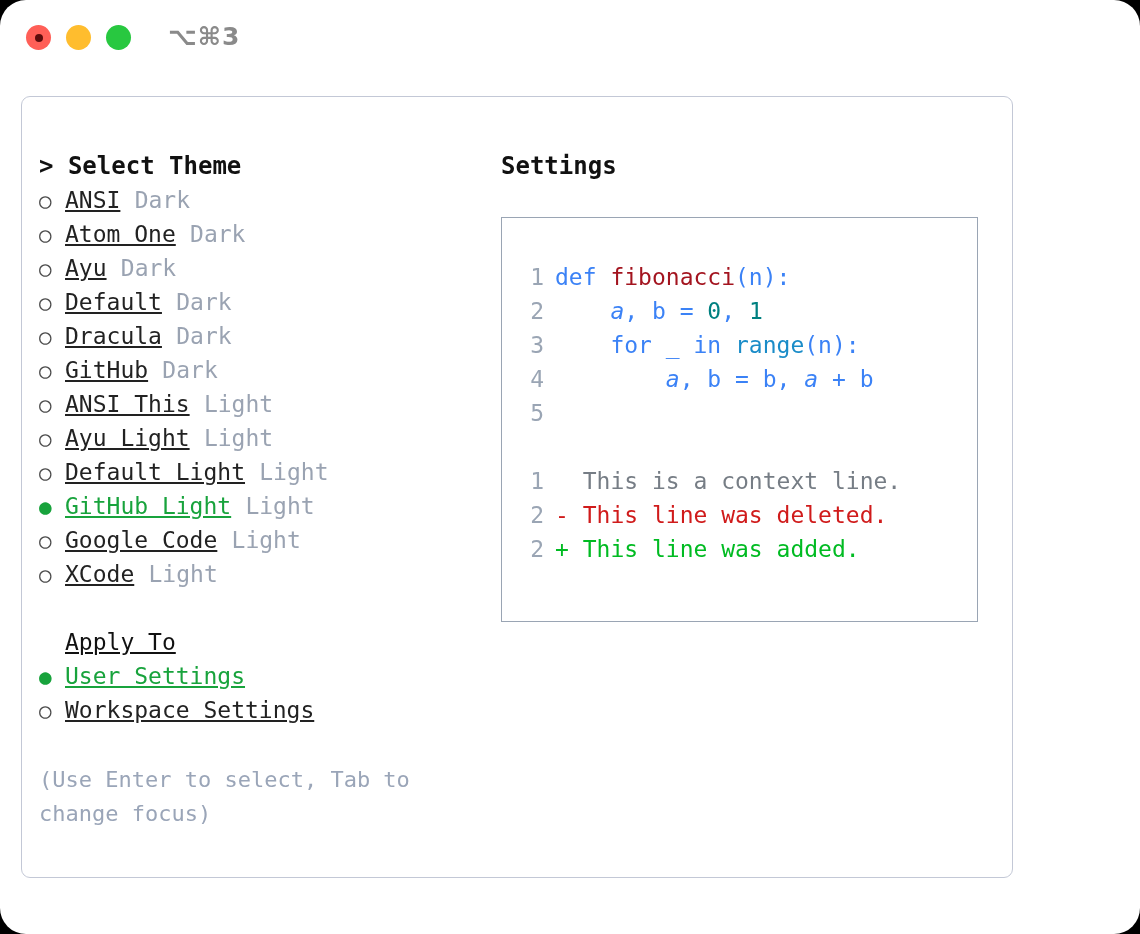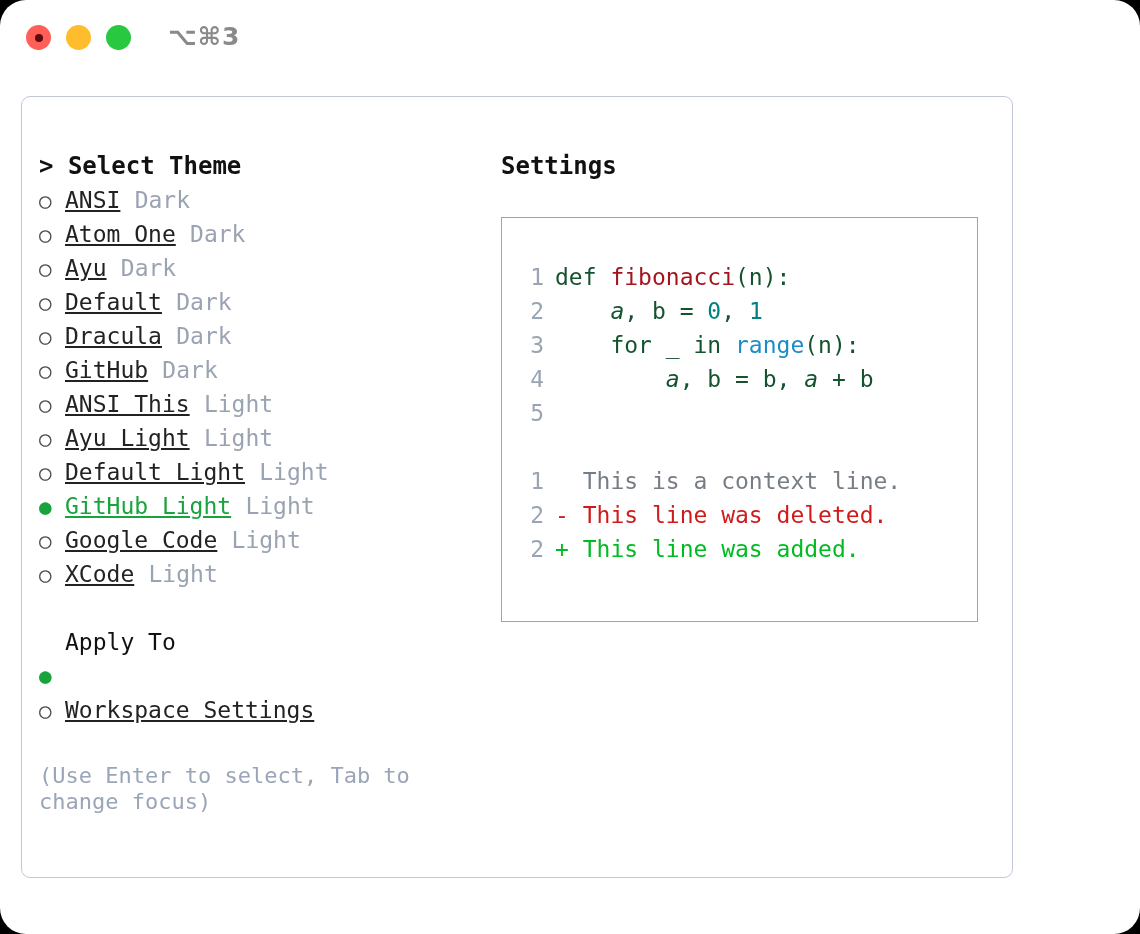--- a/index.html
+++ b/index.html
@@ -128,27 +128,28 @@
     margin-left: 0.62em;
   }
 
   .section-head {
     height: 34px;
     line-height: 34px;
     font-size: 23px;
     color: #111111;
     padding-left: 26px;
     white-space: pre;
+    text-decoration: underline;
   }
   .spacer { height: 34px; }
 
   .hint {
     margin-top: 36px;
     font-size: 22px;
-    line-height: 26px;
+    line-height: 34px;
     color: #9aa5b8;
     width: 410px;
     white-space: pre-wrap;
   }
 
   
   .right-col {
     position: absolute;
     left: 479px;
     top: 52px;
@@ -182,21 +183,21 @@
     line-height: 34px;
     font-size: 23px;
     white-space: pre;
   }
   .ln {
     flex: 0 0 30px;
     text-align: right;
     color: #9aa5b4;
     margin-right: 11px;
   }
-  .code-txt { color: #14532d; }
+  .code-txt { color: #3b82f6; }
   .tok-fn   { color: #a3141f; }
   .tok-num  { color: #008080; }
   .tok-call { color: #1a8cc8; }
   .tok-var  { font-style: italic; }
   .blank-line { height: 34px; }
   .diff-ctx { color: #767d85; }
   .diff-del { color: #d01b1b; }
   .diff-add { color: #00bb22; }
 </style>
 </head>
@@ -229,21 +230,21 @@
             <div class="opt-row"><span class="bullet">○</span><span class="opt-label">Ayu Light</span><span class="opt-tag">Light</span></div>
             <div class="opt-row"><span class="bullet">○</span><span class="opt-label">Default Light</span><span class="opt-tag">Light</span></div>
             <div class="opt-row selected"><span class="bullet sel">●</span><span class="opt-label">GitHub Light</span><span class="opt-tag">Light</span></div>
             <div class="opt-row"><span class="bullet">○</span><span class="opt-label">Google Code</span><span class="opt-tag">Light</span></div>
             <div class="opt-row"><span class="bullet">○</span><span class="opt-label">XCode</span><span class="opt-tag">Light</span></div>
           </div>
 
         <div class="spacer"></div>
         <div class="section-head">Apply To</div>
         <div id="apply-list">
-            <div class="opt-row selected"><span class="bullet sel">●</span></div>
+            <div class="opt-row selected"><span class="bullet sel">●</span><span class="opt-label">User Settings</span></div>
             <div class="opt-row"><span class="bullet">○</span><span class="opt-label">Workspace Settings</span></div>
           </div>
 
         <div class="hint">(Use Enter to select, Tab to change focus)</div>
       </div>
 
       <div class="right-col">
         <div class="preview-title">Settings</div>
         <div class="preview-box">
           <div class="code-area">

